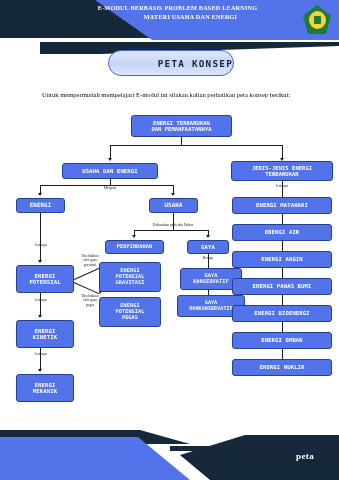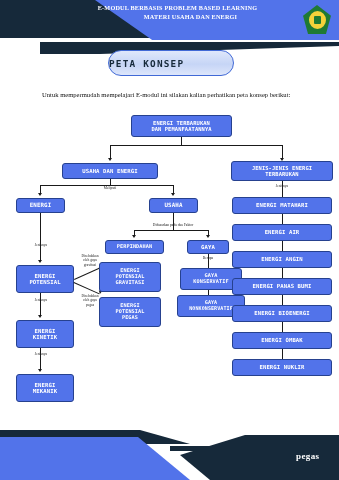--- a/index.html
+++ b/index.html
@@ -44,21 +44,21 @@
     width:17px;height:18px;background:#f5d23a;border-radius:50%;
     border:2px solid #1f7a34;display:flex;align-items:center;justify-content:center;
   }
   .logo .core{width:7px;height:8px;background:#1f7a34;border-radius:1px;}
 
   
   .title-pill{
     position:absolute;left:108px;top:50px;width:124px;height:24px;
     border:1.4px solid #4169d6;border-radius:13px;
     background:linear-gradient(180deg,#dfe7fb 0%,#c6d5f6 55%,#dde6fb 100%);
-    display:flex;align-items:center;justify-content:flex-start;
+    display:flex;align-items:center;justify-content:flex-end;
   }
   .title-pill span{
     font-family:"DejaVu Sans Mono",monospace;font-size:9.4px;font-weight:bold;
     color:#16293a;letter-spacing:1.2px;
   }
 
   
   .intro{
     position:absolute;left:42px;top:90px;width:260px;
     font-size:6.6px;line-height:1.55;color:#111111;text-align:justify;
@@ -281,15 +281,15 @@
     <div class="node" style="left:232px;top:247px;width:100px;height:17px;font-size:5.6px;">
       <span>ENERGI NUKLIR</span>
     </div>
 
   </div>
 
   <div class="ft-navy-l"></div>
   <div class="ft-blue"></div>
   <div class="ft-navy-r"></div>
   <div class="ft-navy-bar"></div>
-  <div class="pageno">pegas</div>
+  <div class="pageno">peta</div>
 
 </div>
 
 </body></html>

